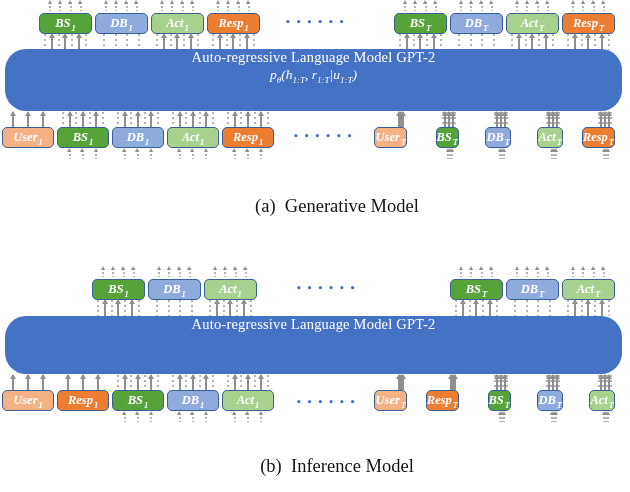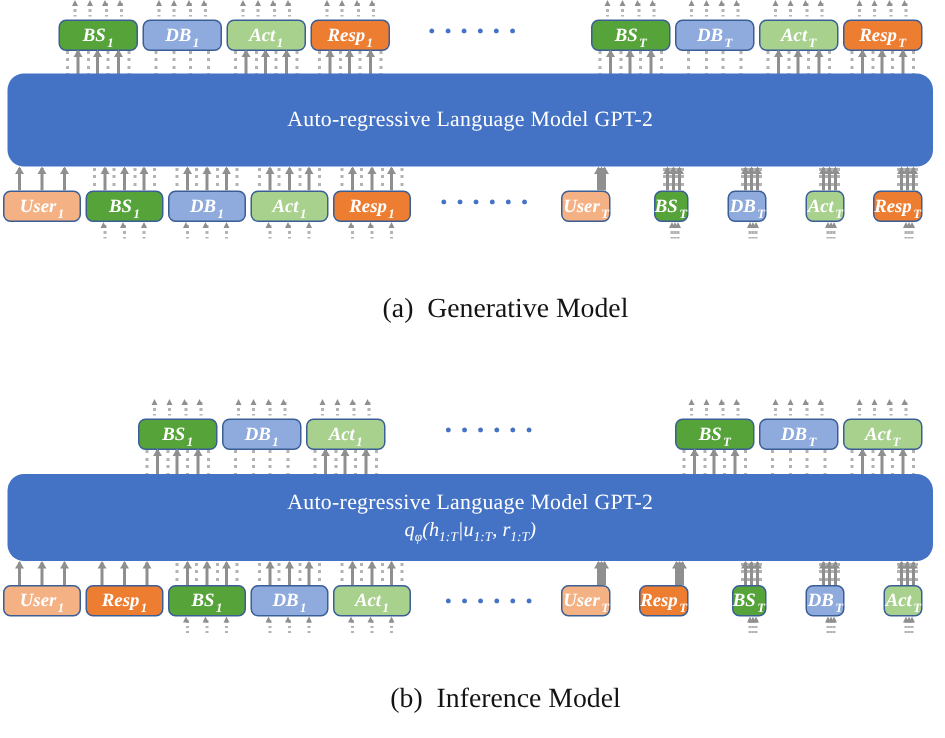--- a/index.html
+++ b/index.html
@@ -36,22 +36,22 @@
 
   
   .minis{display:flex;justify-content:space-around;height:13px;padding:0 6px;}
   .mini{position:relative;width:2px;height:9px;margin-top:2px;
         background:repeating-linear-gradient(to bottom,var(--arrow-dot) 0 2px,transparent 2px 4px);}
   .mini::before{content:"";position:absolute;top:-2px;left:-1.5px;width:0;height:0;
         border-left:2.5px solid transparent;border-right:2.5px solid transparent;
         border-bottom:4px solid var(--arrow);}
 
   
-  .model{position:absolute;left:5px;width:617px;border-radius:11px;
-         display:flex;flex-direction:column;align-items:center;justify-content:center;
+  .model{position:absolute;left:5px;width:617px;border-radius:21px;
+         display:flex;flex-direction:column;align-items:center;
          color:#fff;box-sizing:border-box;gap:1px;}
   .model .title{font-size:14.5px;letter-spacing:0.2px;}
   .model .formula{font-size:13.5px;font-style:italic;}
   .model .formula sub{font-size:9px;font-style:italic;}
 
   
   .dots{position:absolute;font-weight:bold;font-size:9px;letter-spacing:5px;
         font-family:"DejaVu Sans",sans-serif;}
 
   
@@ -219,20 +219,21 @@
           <div class="arr d"></div>
           <div class="arr s"></div>
           <div class="arr d"></div>
         </div>
       </div>
     </div>
   <span class="dots" style="left: 285px; top: 17px; color: rgb(68, 114, 196);">••••••</span>
 
   <div class="model" style="top: 49px; height: 62px; background: rgb(68, 114, 196);">
     <span class="title">Auto-regressive Language Model GPT-2</span>
+    <span class="formula"><i>p</i><sub>θ</sub><i>(h</i><sub>1:T</sub><i>, r</i><sub>1:T</sub><i>|u</i><sub>1:T</sub><i>)</i></span>
   </div>
 
   <div class="g w52" style="left:2px;top:112px;">
       <div class="col">
         <div class="arrows h15">
           <div class="arr s"></div>
           <div class="arr s"></div>
           <div class="arr s"></div>
         </div>
         <div class="box" style="background: rgb(244, 177, 131);">
@@ -525,21 +526,20 @@
           <div class="arr d"></div>
           <div class="arr s"></div>
           <div class="arr d"></div>
         </div>
       </div>
     </div>
   <span class="dots" style="left: 296px; top: 283px; color: rgb(68, 114, 196);">••••••</span>
 
   <div class="model" style="top: 316px; height: 58px; background: rgb(68, 114, 196);">
     <span class="title">Auto-regressive Language Model GPT-2</span>
-    <span class="formula"><i>q</i><sub>φ</sub><i>(h</i><sub>1:T</sub><i>|u</i><sub>1:T</sub><i>, r</i><sub>1:T</sub><i>)</i></span>
   </div>
 
   <div class="g w52" style="left:2px;top:375px;">
       <div class="col">
         <div class="arrows h15">
           <div class="arr s"></div>
           <div class="arr s"></div>
           <div class="arr s"></div>
         </div>
         <div class="box" style="background: rgb(244, 177, 131);">

